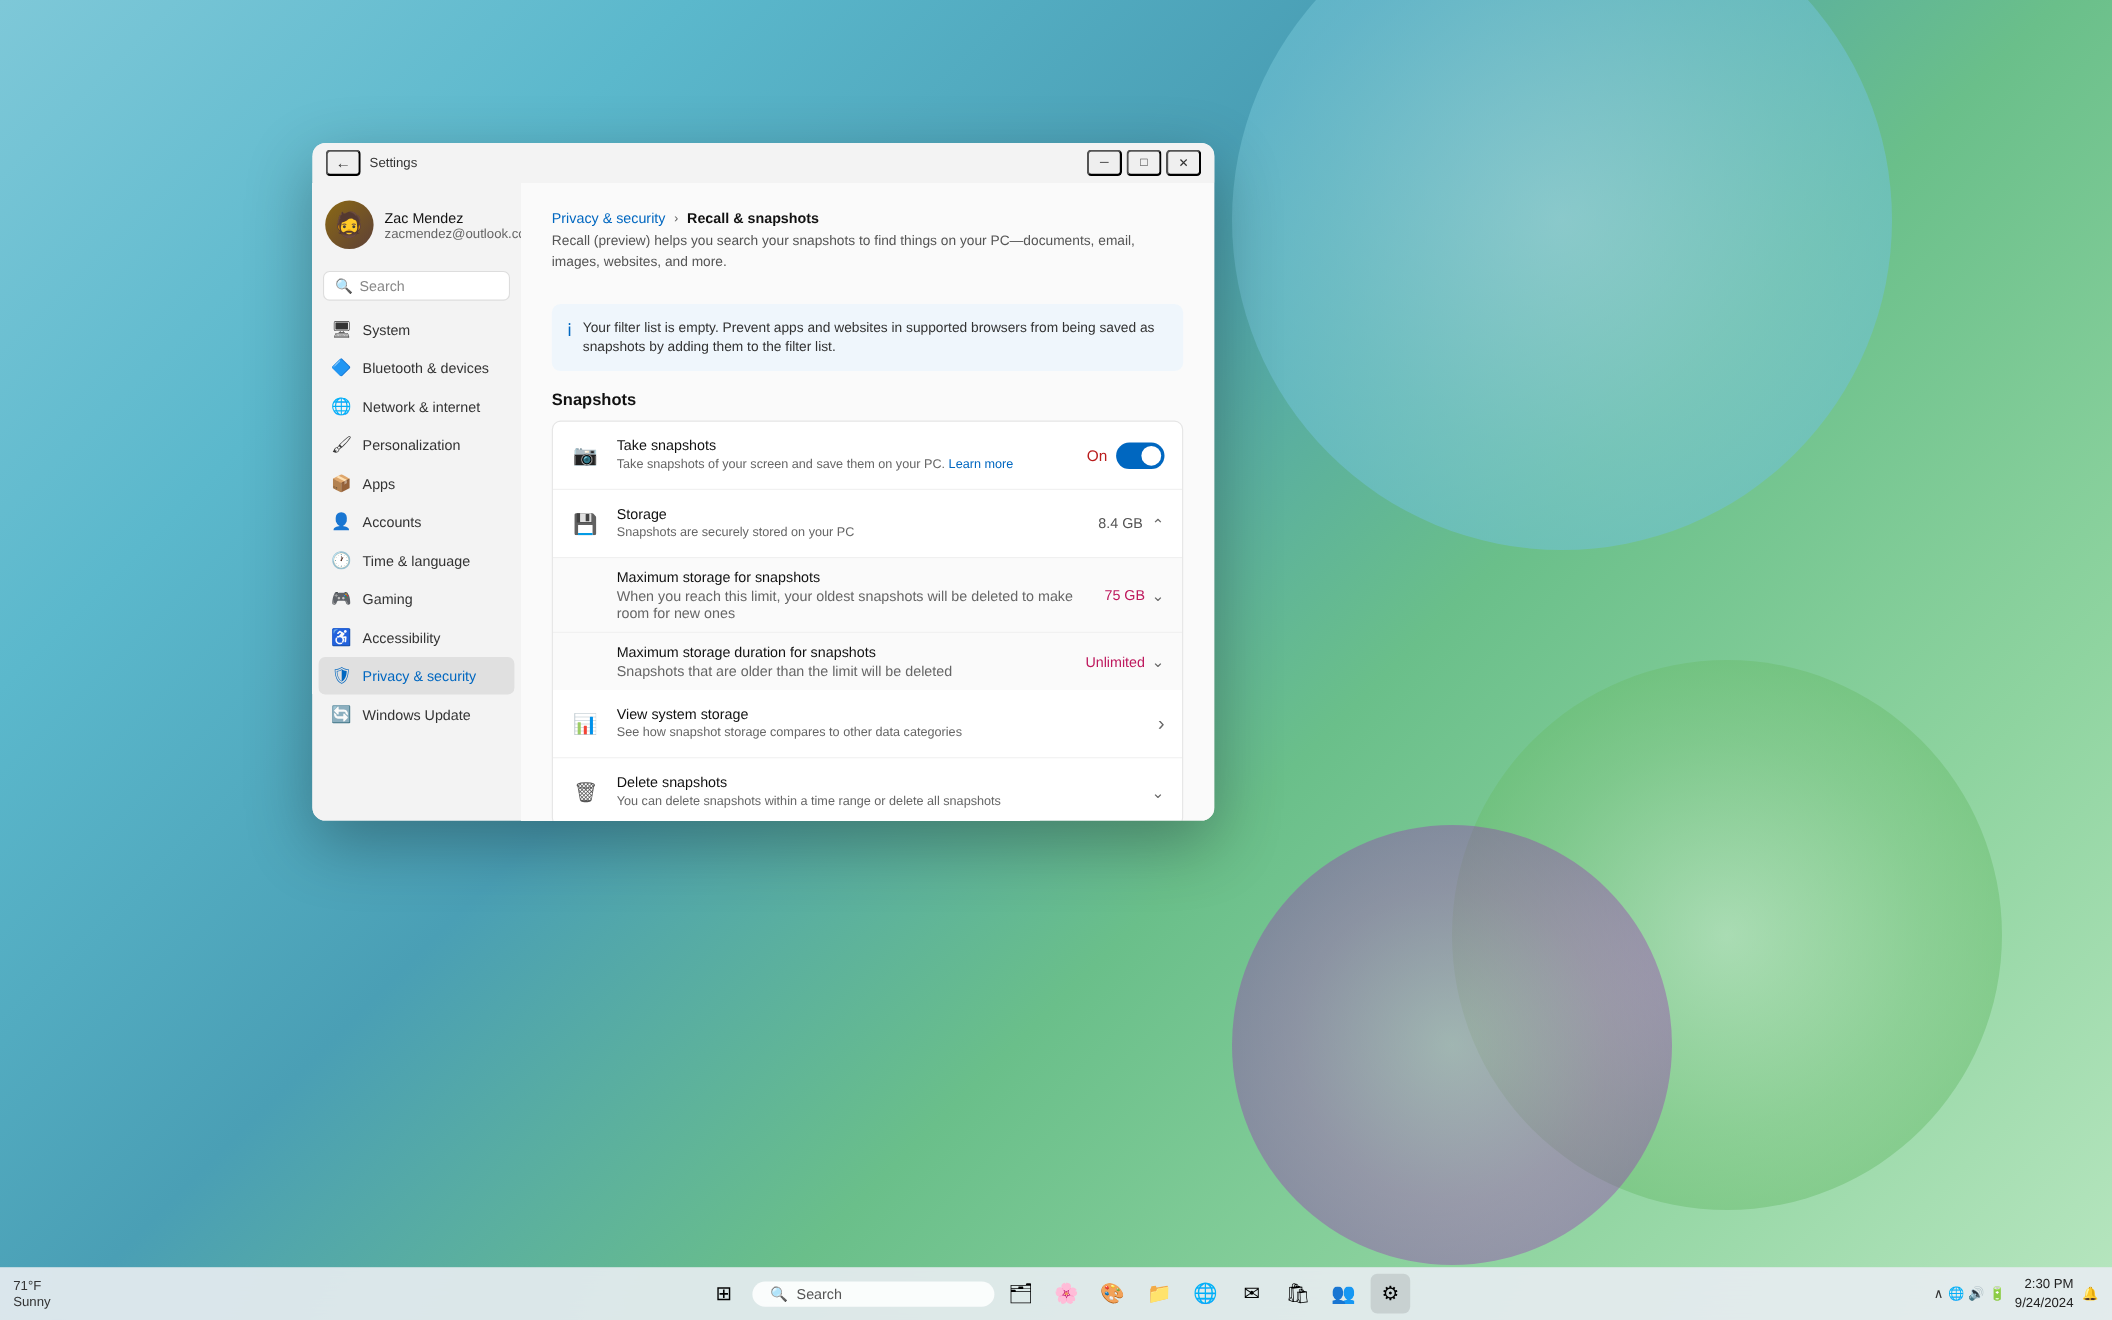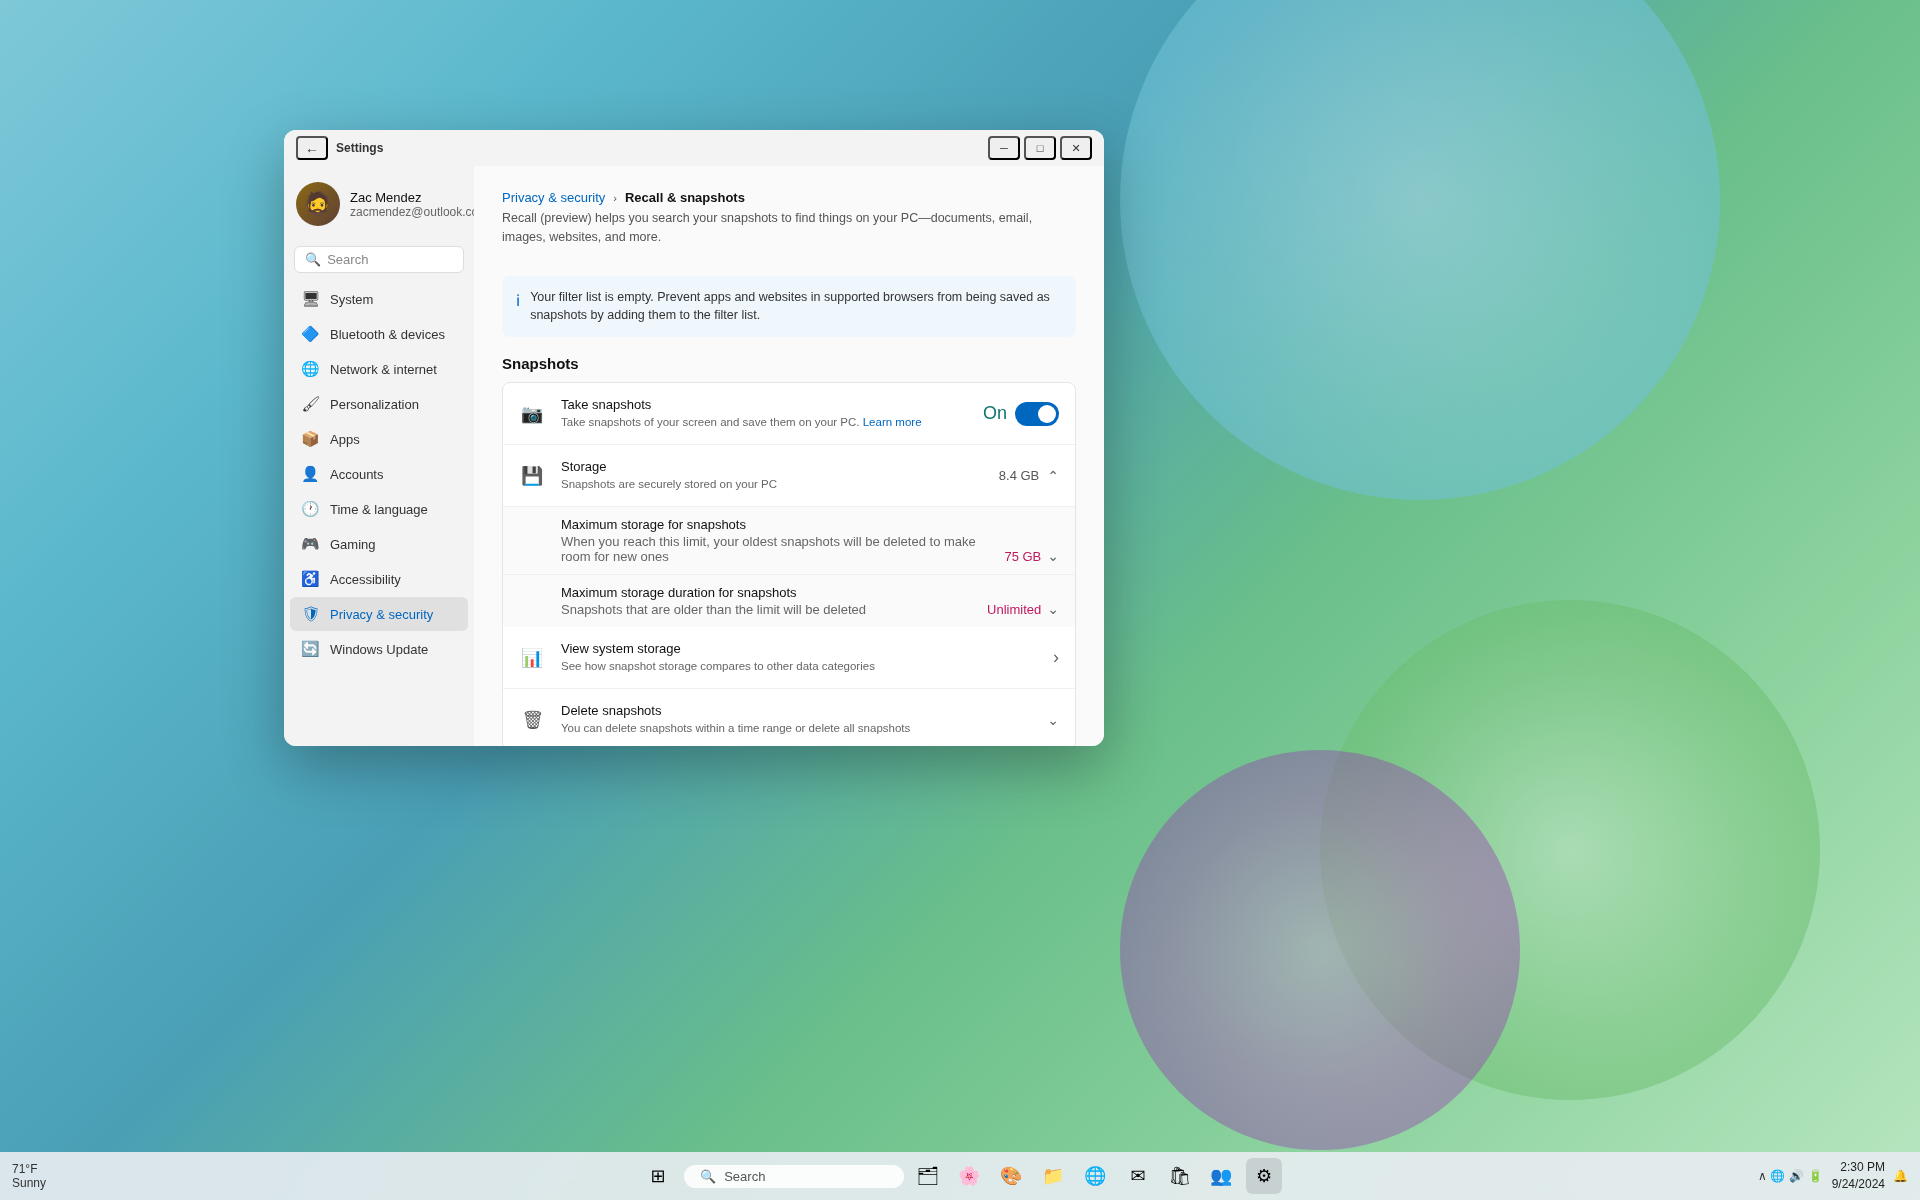--- a/index.html
+++ b/index.html
@@ -143,21 +143,20 @@
       flex-shrink: 0;
     }
     .title-bar-left {
       display: flex;
       align-items: center;
       gap: 8px;
     }
     .title-bar-title {
       font-size: 12px;
       color: #333;
-      font-weight: bold;
     }
     .window-controls {
       display: flex;
       gap: 4px;
     }
     .win-btn {
       width: 32px; height: 24px;
       border-radius: 4px;
       display: flex;
       align-items: center;
@@ -360,38 +359,38 @@
     .chevron-down::after { content: '⌄'; font-size: 14px; color: #666; }
     .chevron-right::after { content: '›'; font-size: 18px; color: #666; }
     .chevron-up::after { content: '⌃'; font-size: 14px; color: #666; }
 
     
     .sub-rows {
       background: #fafafa;
     }
     .sub-row {
       display: flex;
-      align-items: flex-end;
+      align-items: center;
       padding: 10px 16px 10px 58px;
       gap: 14px;
       border-top: 1px solid #f0f0f0;
     }
     .sub-row-text { flex: 1; }
     .sub-row-label { font-size: 13px; color: #111; }
     .sub-row-desc { font-size: 13px; color: #666; margin-top: 2px; }
     .sub-row-right {
       display: flex;
       align-items: center;
       gap: 6px;
       font-size: 13px;
       color: #be185d;
       flex-shrink: 0;
     }
 
-    .on-label { font-size: 18px; color: #0f766e; }
+    .on-label { font-size: 14px; color: #b91c1c; }
   </style>
 </head>
 <body>
 
 <div class="desktop-orb orb1"></div>
 <div class="desktop-orb orb2"></div>
 <div class="desktop-orb orb3"></div>
 
 <div class="settings-window">
 

